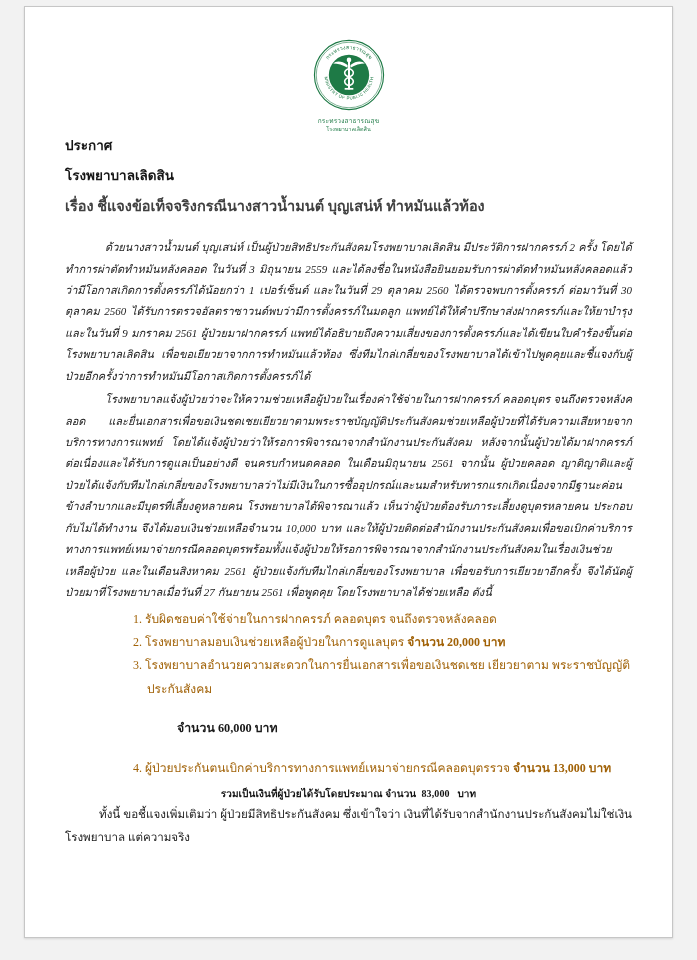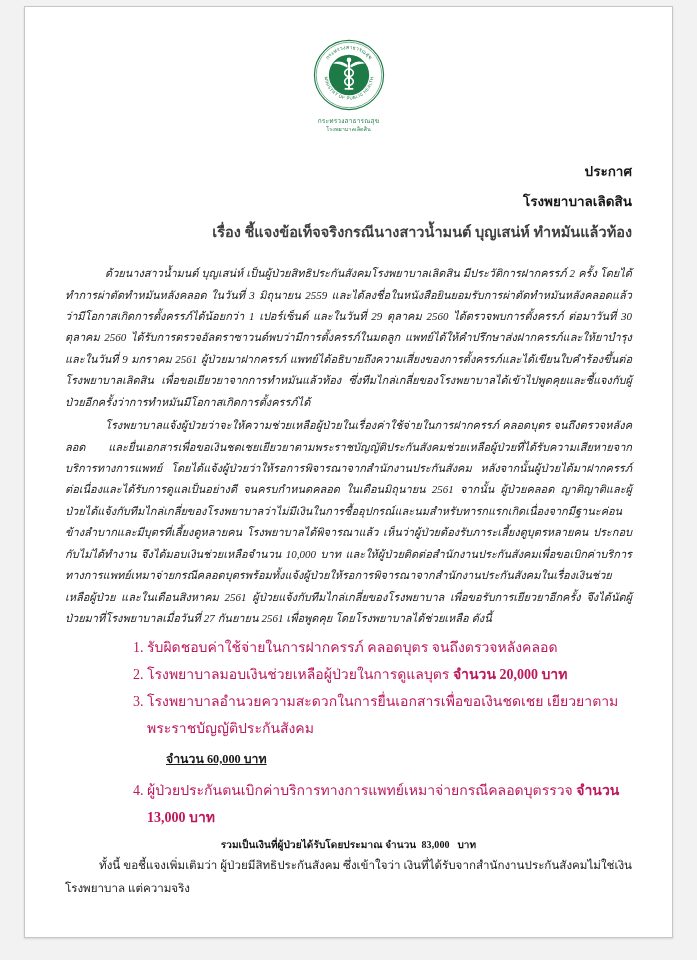--- a/index.html
+++ b/index.html
@@ -58,22 +58,21 @@
   }
   .org-line2 {
     font-size: 5.5px;
     color: #1e7a46;
     line-height: 1.35;
     font-family: "Liberation Sans", sans-serif;
   }
 
   
   .title-block {
-    text-align: right;
-    margin-top: 26px;
+    text-align: left;
   }
   .doc-kind {
     font-size: 13.5px;
     font-weight: bold;
     color: #171717;
     line-height: 1.9;
   }
   .doc-org {
     font-size: 13.5px;
     font-weight: bold;
@@ -103,37 +102,36 @@
     margin: 0 0 2px 0;
     word-spacing: 0.2px;
     font-style: italic;
   }
 
   
   .list-block {
     margin-top: 4px;
   }
   .list-item {
-    font-size: 14px;
+    font-size: 12px;
     line-height: 1.95;
     margin: 0;
     padding-left: 82px;
     text-indent: -14px;
-    color: #be185d;
+    color: #a16207;
   }
   .list-item .num { }
   .list-item .bold { font-weight: bold; }
   .list-subline {
     font-size: 12.3px;
     line-height: 1.95;
-    margin: 5px;
+    margin: 16px;
     padding-left: 96px;
     font-weight: bold;
     color: #1a1a1a;
-    text-decoration: underline;
   }
 
   .total-line {
     font-size: 10px;
     font-weight: bold;
     line-height: 2.0;
     text-align: center;
     margin: 4px 0 0 0;
     color: #141414;
     letter-spacing: 0.1px;

